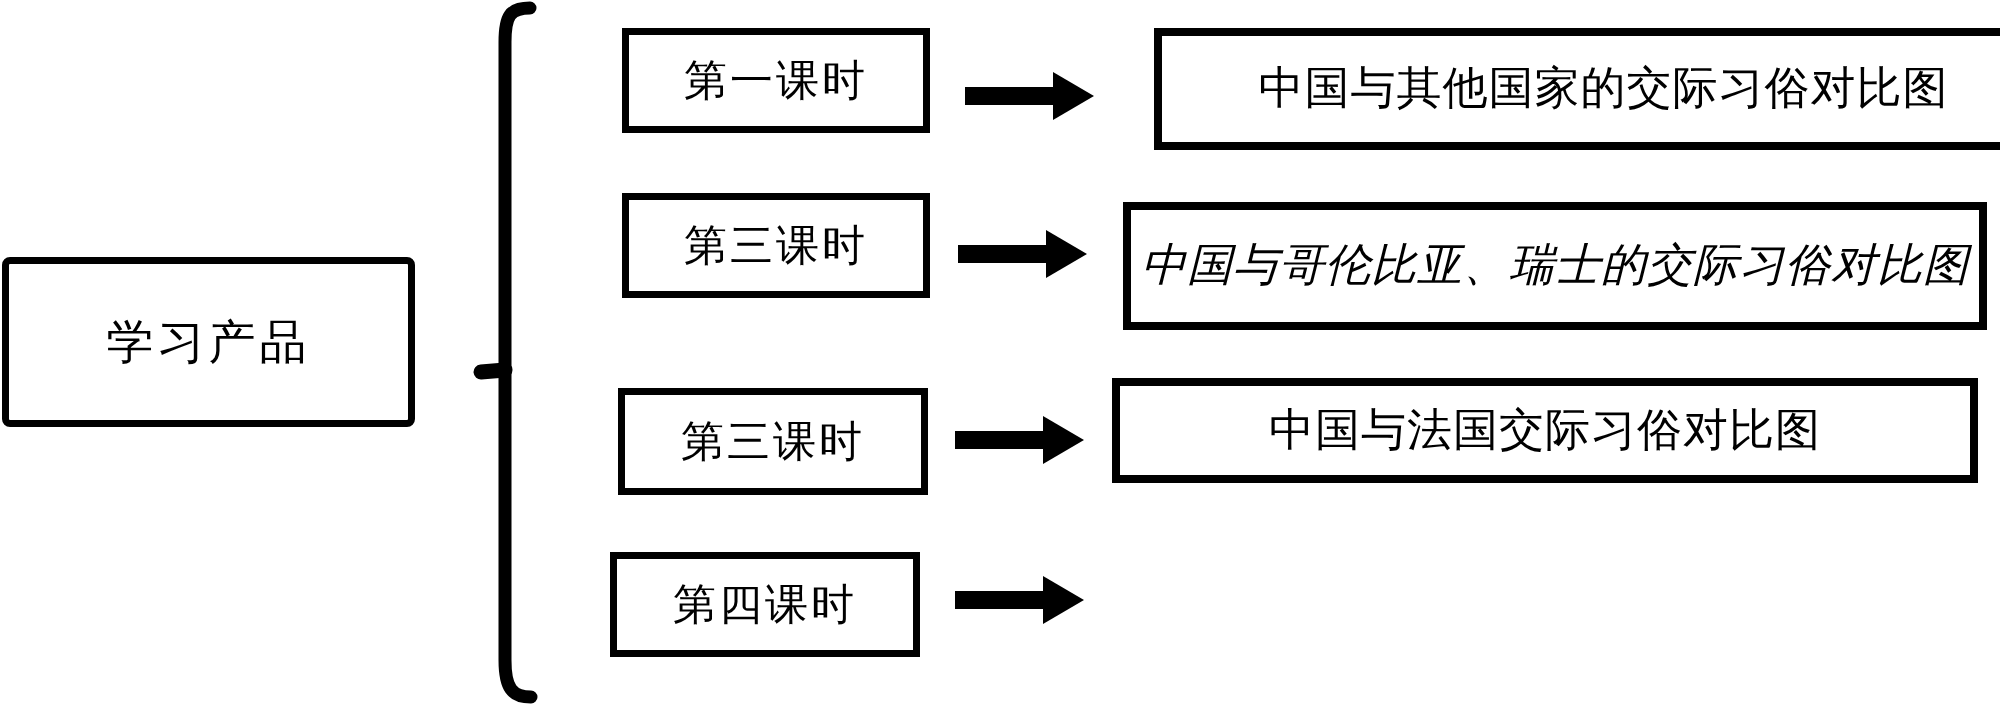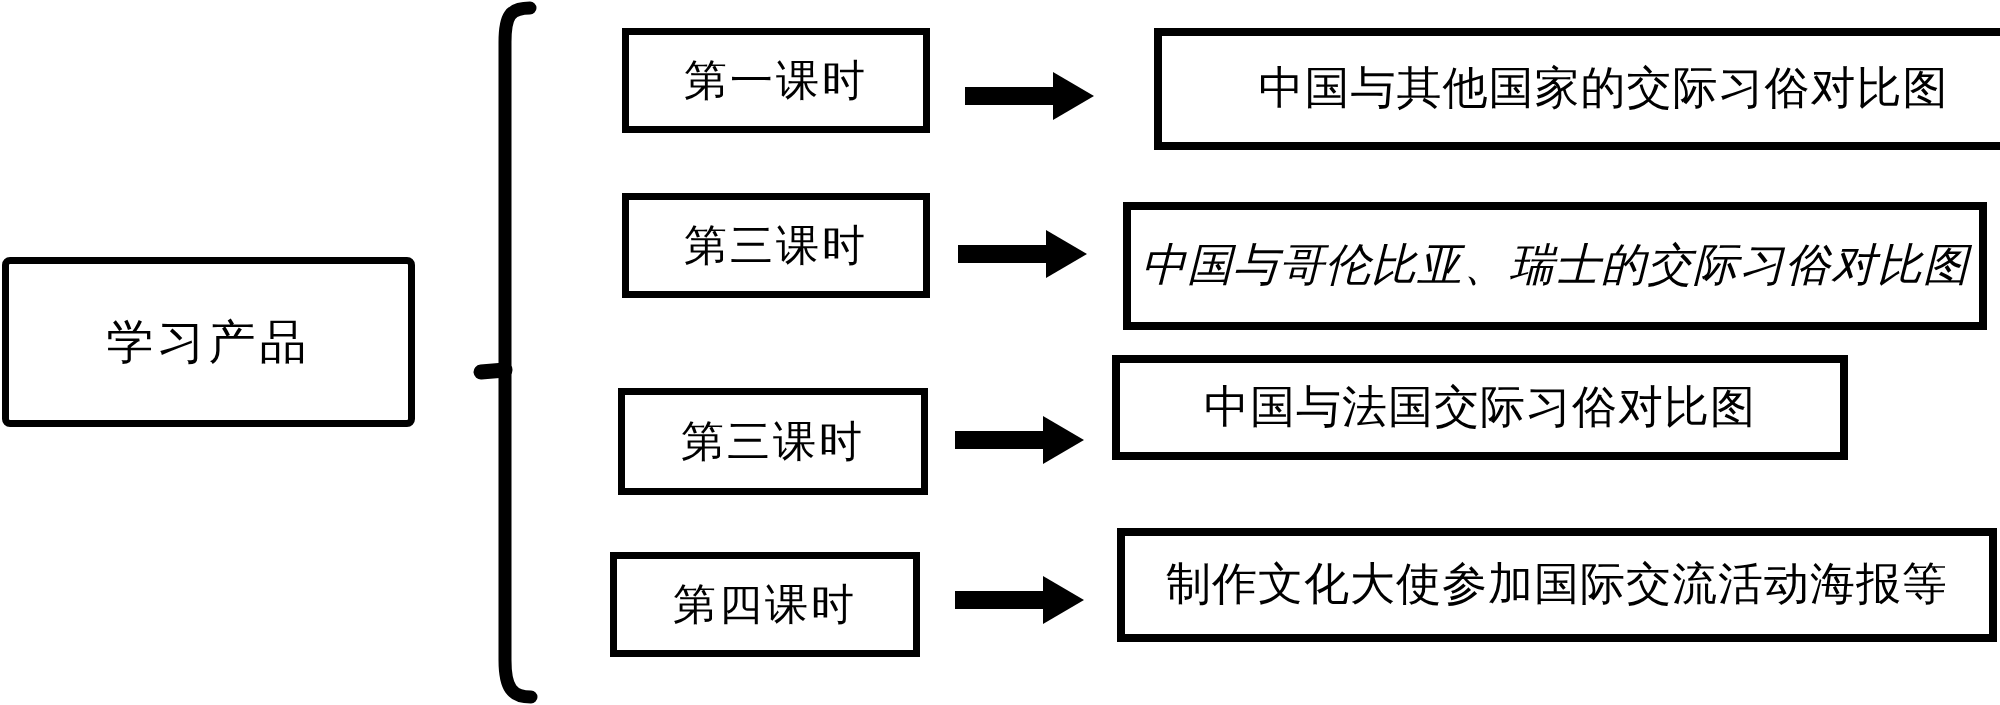--- a/index.html
+++ b/index.html
@@ -43,21 +43,21 @@
     border-width: 8px;
     font-size: 45px;
     letter-spacing: 1px;
   }
   .lesson-1 { left: 622px; top: 28px; }
   .lesson-2 { left: 622px; top: 193px; }
   .lesson-3 { left: 618px; top: 388px; width: 310px; height: 107px; }
   .lesson-4 { left: 610px; top: 552px; width: 310px; text-align: right; }
   .product-1 { left: 1154px; top: 28px;  width: 899px; height: 122px; }
   .product-2 { left: 1123px; top: 202px; width: 864px; height: 128px; font-style: italic; }
-  .product-3 { left: 1112px; top: 355px; width: 736px; height: 105px; }
+  .product-3 { left: 1112px; top: 378px; width: 866px; height: 105px; }
   .product-4 { left: 1117px; top: 528px; width: 880px; height: 114px; }
   .arrow {
     position: absolute;
     width: 130px; height: 50px;
   }
   .arrow-1 { left: 965px; top: 71px; }
   .arrow-2 { left: 958px; top: 229px; }
   .arrow-3 { left: 955px; top: 415px; }
   .arrow-4 { left: 955px; top: 575px; }
   .brace {
@@ -124,17 +124,14 @@
 
   <div class="box lesson-box lesson-4">
     <span>第四课时</span>
   </div>
   <span class="arrow arrow-4">
     <svg width="130" height="50" viewBox="0 0 130 50">
       <rect x="0" y="16" width="92" height="18" fill="#000000"></rect>
       <polygon points="88,1 129,25 88,49" fill="#000000"></polygon>
     </svg>
   </span>
-  <div class="box product-box product-4">
-    <span>制作文化大使参加国际交流活动海报等</span>
-  </div>
 
 </div>
 
 </body></html>

